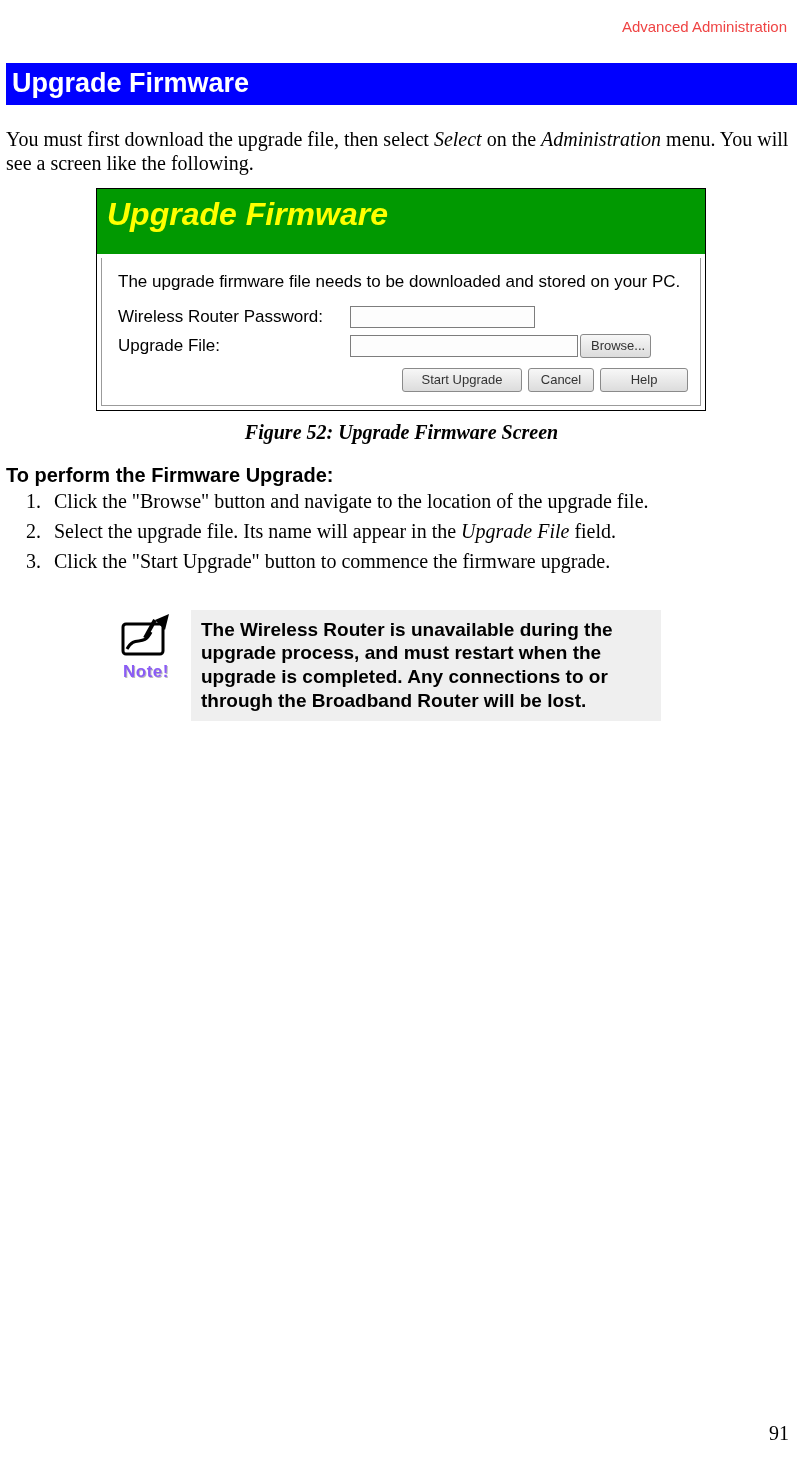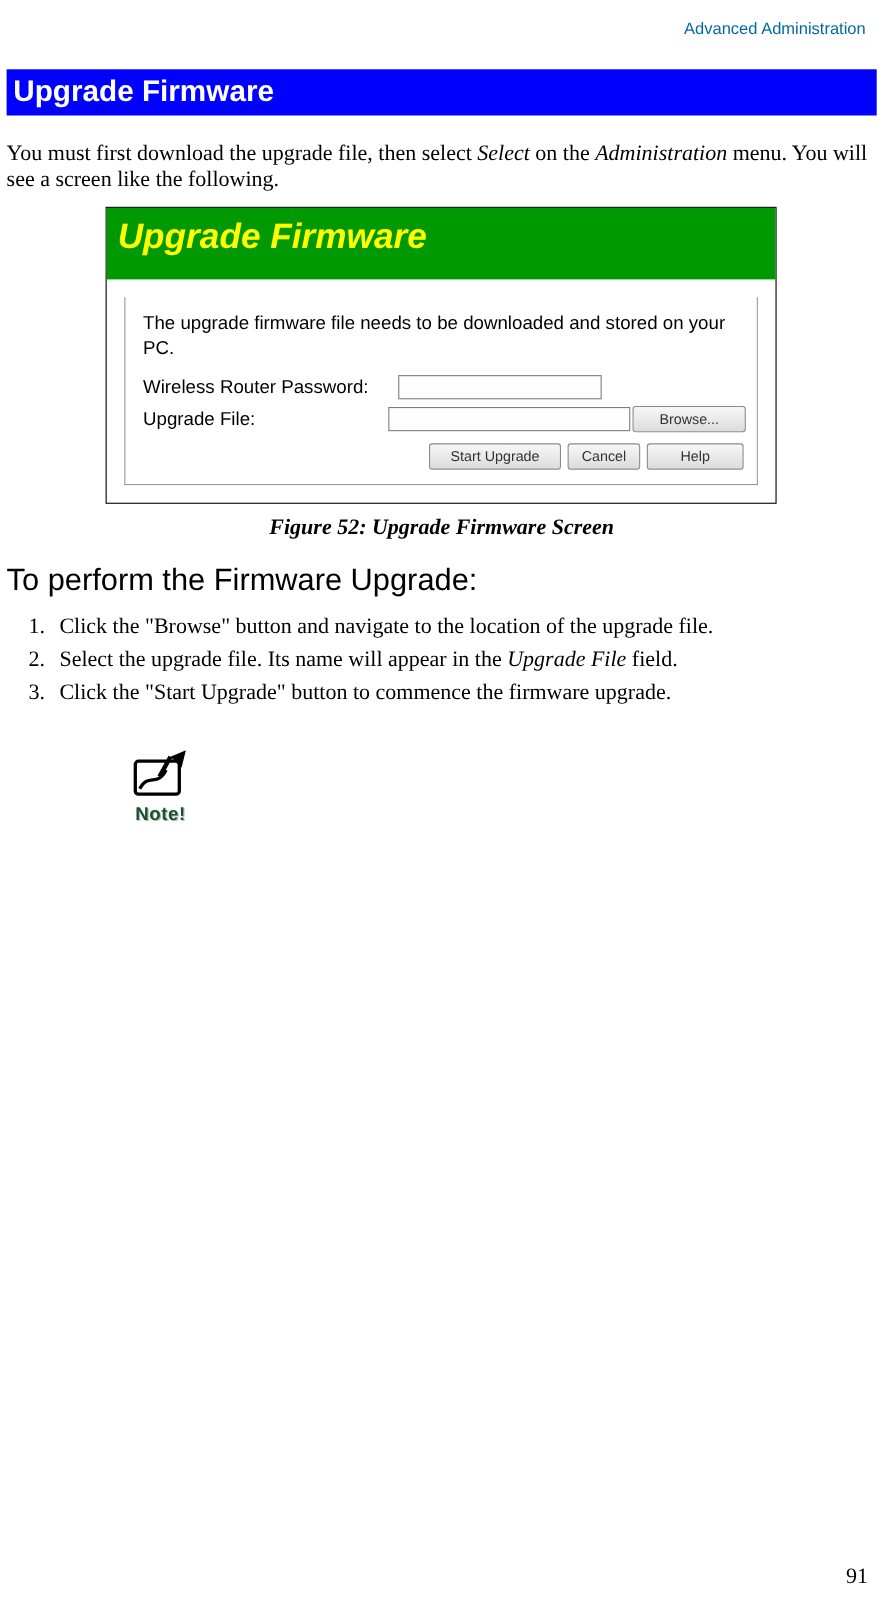--- a/index.html
+++ b/index.html
@@ -16,21 +16,21 @@
   }
   .page {
     padding: 18px 6px 0 6px;
     box-sizing: border-box;
   }
   .running-header {
     text-align: right;
     font-family: Arial, Helvetica, sans-serif;
     font-size: 15px;
     margin: 0 10px 28px 0;
-    color: #0369a1;
+    color: #ef4444;
   }
   .section-bar {
     background: #0000ff;
     color: #fff;
     font-family: Arial, Helvetica, sans-serif;
     font-weight: bold;
     font-size: 27px;
     padding: 5px 6px 6px 6px;
     margin: 0 0 22px 0;
   }
@@ -51,21 +51,21 @@
     background: #019901;
     color: #ffff00;
     font-family: Arial, Helvetica, sans-serif;
     font-weight: bold;
     font-style: italic;
     font-size: 32px;
     padding: 7px 10px 21px 10px;
   }
   .fig-panel {
     background: #fff;
-    margin: 16px;
+    margin: 4px;
     padding: 8px 10px 10px 16px;
     border: 1px solid #9b9b9b;
     border-top: none;
     box-sizing: border-box;
     font-family: Arial, Helvetica, sans-serif;
     font-size: 17px;
     color: #000;
   }
   .fig-msg { margin: 5px 0 12px 0; line-height: 1.35; }
   .fig-row {
@@ -105,23 +105,23 @@
   }
   .fig-caption {
     text-align: center;
     font-weight: bold;
     margin: 10px 0 20px 0;
     font-size: 20px;
     font-style: italic;
   }
   .subhead {
     font-family: Arial, Helvetica, sans-serif;
-    font-weight: normal;
-    font-size: 28px;
-    margin: 4px 0 14px 0;
+    font-weight: bold;
+    font-size: 20px;
+    margin: 4px 0 2px 0;
   }
   ol.steps {
     margin: 0 0 0 0;
     padding: 0 0 0 40px;
   }
   ol.steps li {
     padding-left: 8px;
     margin: 0 0 5px 0;
     line-height: 1.25;
   }
@@ -134,21 +134,21 @@
   .note-icon-cell {
     width: 90px;
     text-align: center;
     padding-top: 4px;
   }
   .note-icon-cell svg { display: block; margin: 0 auto 2px auto; }
   .note-label {
     font-family: Arial, Helvetica, sans-serif;
     font-weight: bold;
     font-size: 17px;
-    color: #14532d;
+    color: #8b5cf6;
     text-shadow: 1px 1px 0 #bbb;
     letter-spacing: 0.5px;
   }
   .note-text {
     flex: 1;
     background: #efefef;
     font-family: Arial, Helvetica, sans-serif;
     font-weight: bold;
     font-size: 19px;
     padding: 8px 10px;
@@ -183,21 +183,21 @@
         <div class="fig-msg">The upgrade firmware file needs to be downloaded and stored on your PC.</div>
 
         <div class="fig-row">
           <div class="fig-label">Wireless Router Password:</div>
           <input class="ui-input" style="width: 185px;" type="password">
         </div>
 
         <div class="fig-row">
           <div class="fig-label">Upgrade File:</div>
           <input class="ui-input" style="width: 228px;" type="text">
-          <button class="ui-btn" style="margin-left:2px; width:106px">Browse...</button>
+          <button class="ui-btn" style="margin-left:2px; width:71px">Browse...</button>
         </div>
 
         <div class="fig-btnrow">
           <button class="ui-btn" style="width:120px">Start Upgrade</button>
           <button class="ui-btn" style="width:66px">Cancel</button>
           <button class="ui-btn" style="width:88px">Help</button>
         </div>
       </div>
     </div>
   </div>
@@ -217,16 +217,17 @@
   <div class="note-block">
     <div class="note-icon-cell">
       <svg width="62" height="46" viewBox="0 0 62 46">
         <rect x="8" y="10" width="40" height="30" rx="3" ry="3" fill="none" stroke="#000" stroke-width="3"></rect>
         <path d="M12 35 C 20 20, 28 34, 36 18" fill="none" stroke="#000" stroke-width="3"></path>
         <path d="M40 6 L54 0 L50 16 Z" fill="#000"></path>
         <line x1="40" y1="6" x2="30" y2="24" stroke="#000" stroke-width="4"></line>
       </svg>
       <div class="note-label">Note!</div>
     </div>
+    <div class="note-text">The Wireless Router is unavailable during the upgrade process, and must restart when the upgrade is completed. Any connections to or through the Broadband Router will be lost.</div>
   </div>
 </div>
 
 <div class="page-number">91</div>
 
 </body></html>

